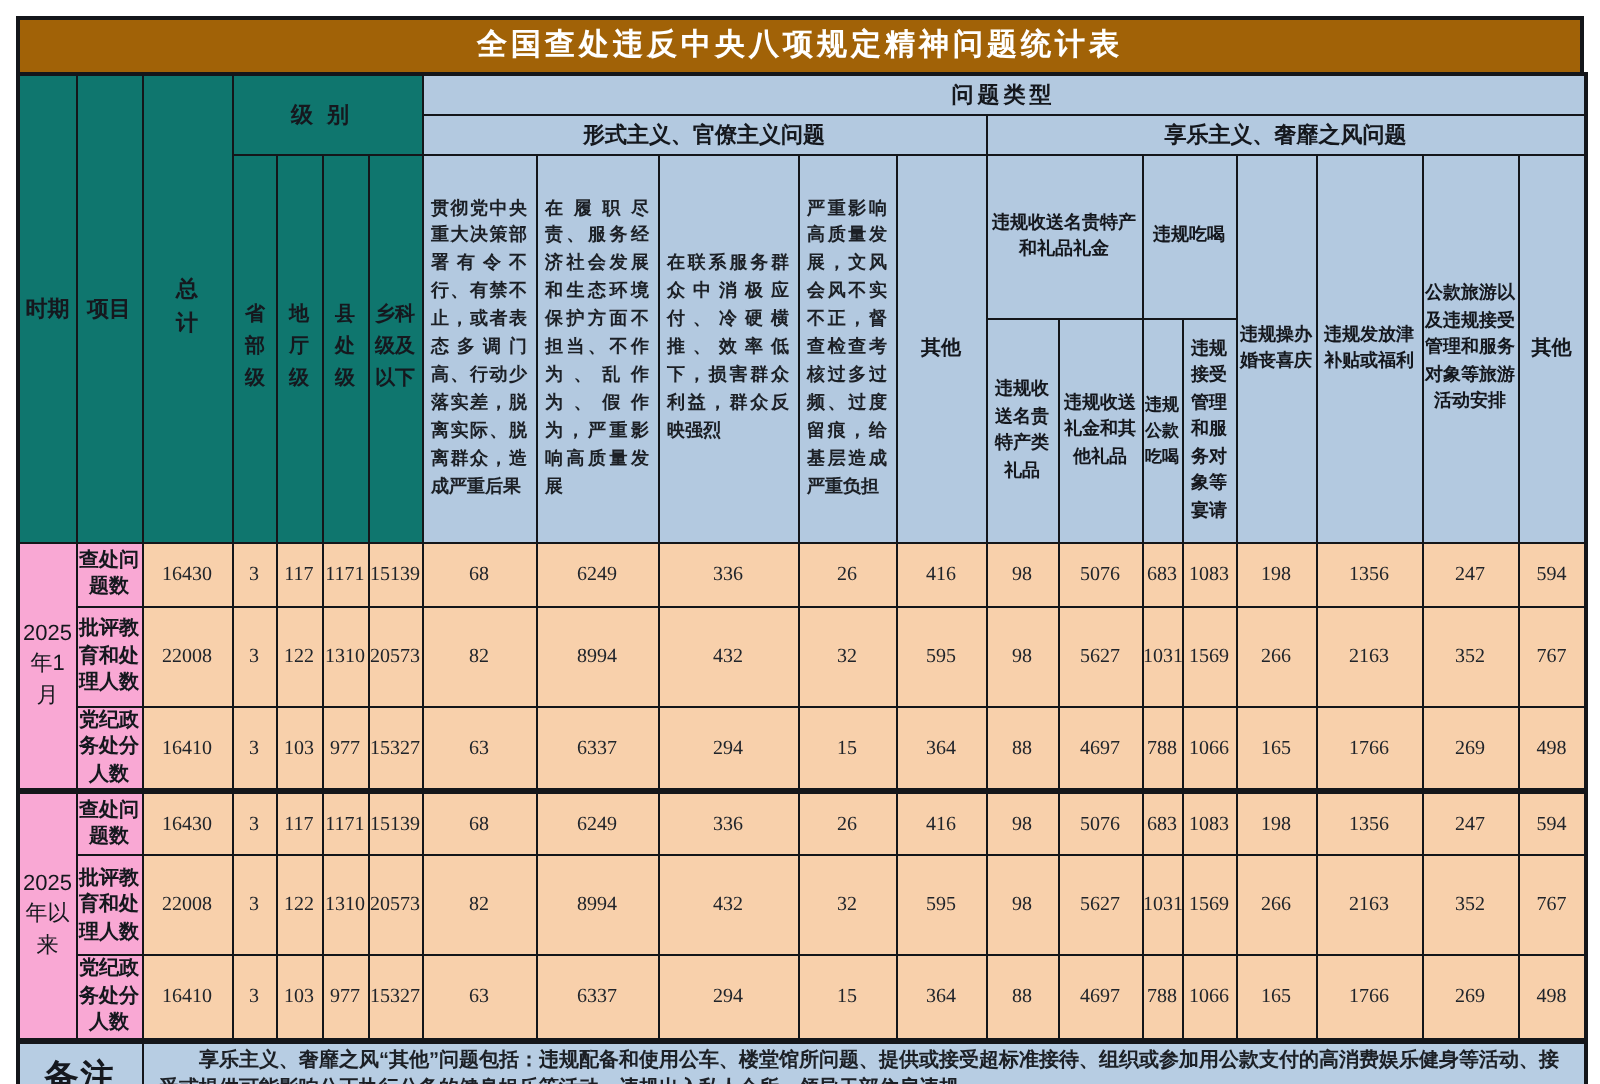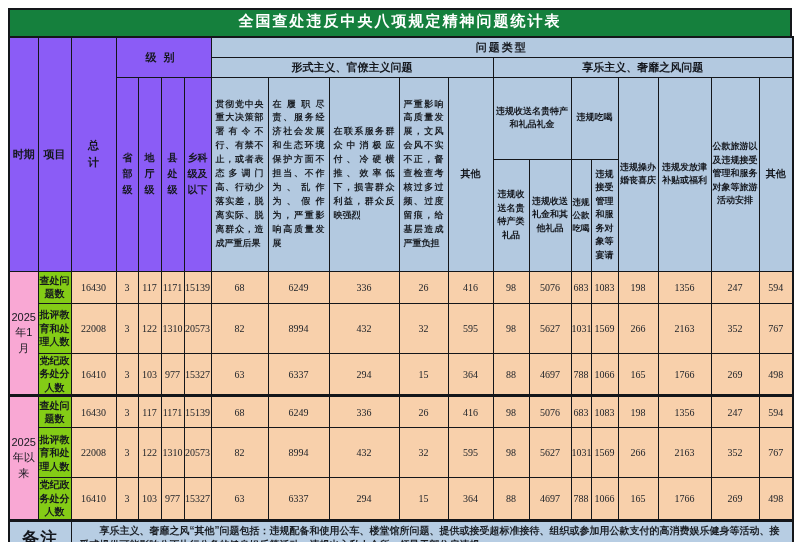--- a/index.html
+++ b/index.html
@@ -2,37 +2,37 @@
 <html><head>
 <meta charset="utf-8">
 <style>
   html,body{margin:0;padding:0;background:#ffffff;}
   .page{
     width:800px;height:542px;box-sizing:border-box;
     padding:8px 8px 0 8px;background:#ffffff;
     font-family:"Liberation Sans",sans-serif;color:#15181e;
   }
   .title-bar{
-    box-sizing:border-box;height:28px;background:#15803d;
+    box-sizing:border-box;height:28px;background:#a16207;
     border:2px solid #14161a;border-bottom:none;
     color:#ffffff;font-weight:bold;font-size:15px;letter-spacing:2px;
-    text-align:center;line-height:25px;font-family:Liberation Mono, monospace;
+    text-align:center;line-height:25px;
   }
   table{
     border-collapse:collapse;table-layout:fixed;width:784px;
     border:2px solid #14161a;background:#ffffff;
   }
   th,td{
     border:1px solid #14161a;padding:0;overflow:hidden;
     word-break:break-all;text-align:center;vertical-align:middle;
     color:#15181e;font-weight:normal;
   }
   
   tr.hr1{height:20px;} tr.hr2{height:20px;} tr.hr3{height:70px;} tr.hr4{height:92px;}
-  .dark{background:#8b5cf6;}
+  .dark{background:#0f766e;}
   .light{background:#b3c9e0;}
   .b{font-weight:bold;font-size:11px;}
   .spaced{letter-spacing:7px;}
   .ptype{letter-spacing:2px;}
   .vwrap{padding:0 16px;line-height:1.6;}
   .lvl{font-weight:bold;font-size:10px;line-height:1.6;text-align:center;}
   .pad1{padding:0 6px;}
   .lt{
     font-family:"Liberation Serif",serif;font-size:9px;line-height:1.55;
     text-align:justify;padding:20px 4px;font-weight:bold;color:#1c2026;
@@ -40,21 +40,21 @@
   .leaf{font-family:"Liberation Serif",serif;font-weight:bold;font-size:9px;line-height:1.5;}
   .tight{font-size:8.5px;letter-spacing:0;}
   .oth{font-family:"Liberation Serif",serif;font-weight:bold;font-size:10px;}
   
   tr.r1{height:32px;} tr.r2{height:50px;} tr.r3{height:37px;}
   td.val{
     background:#f8d0ab;font-family:"Liberation Serif",serif;
     font-size:10px;white-space:nowrap;word-break:normal;color:#20242a;
   }
   td.per{background:#f9a8d4;font-weight:normal;font-size:11px;line-height:1.4;}
-  td.lab{background:#84cc16;font-weight:bold;font-size:10px;line-height:1.35;padding:0 1px;}
+  td.lab{background:#f9a8d4;font-weight:bold;font-size:10px;line-height:1.35;padding:0 1px;}
   tr.sep td{border-top:3px solid #14161a;}
   
   tr.note-row{height:31px;}
   tr.note-row td{border-top:3px solid #14161a;}
   td.note-label{background:#b7cde3;font-weight:bold;font-size:17px;letter-spacing:1px;}
   td.note-text{
     background:#b7cde3;font-family:Liberation Sans, sans-serif;font-weight:bold;
     font-size:10px;line-height:1.45;text-align:left;text-indent:2em;
     padding:2px 8px 2px 8px;color:#1c2026;
   }

